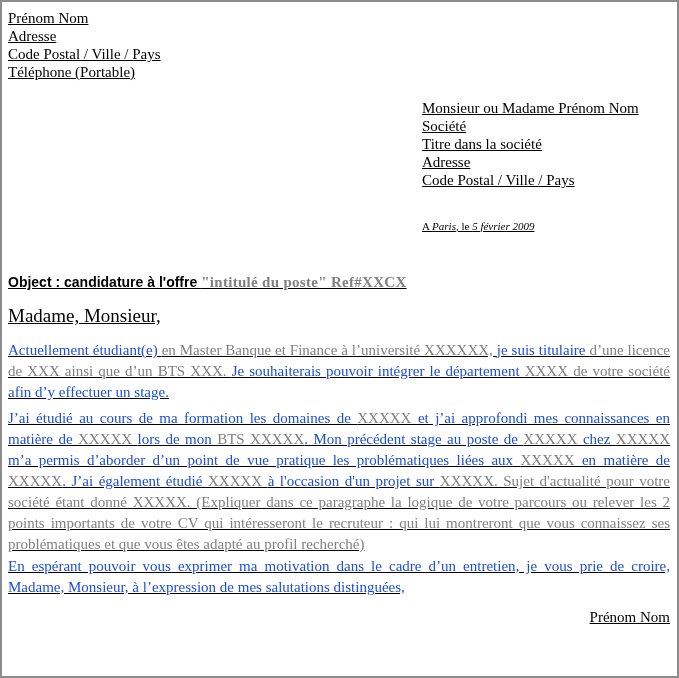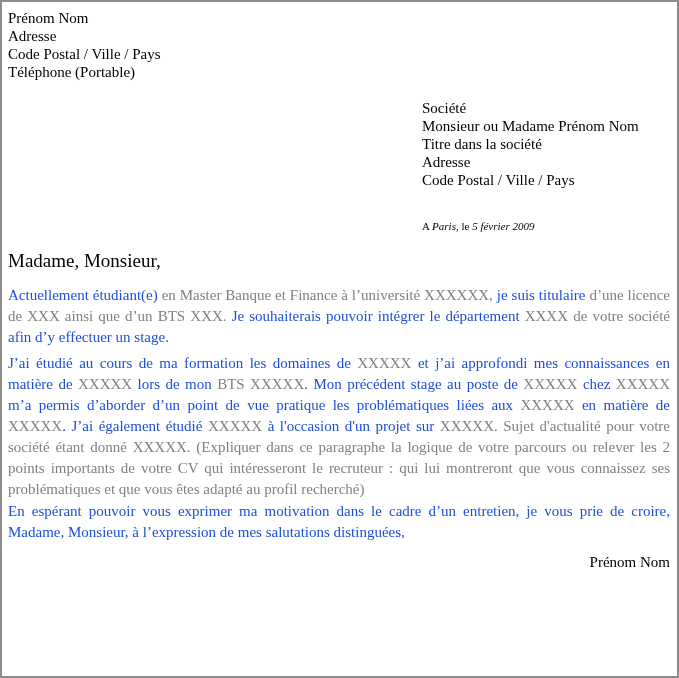--- a/index.html
+++ b/index.html
@@ -7,20 +7,21 @@
     width: 679px; height: 678px; overflow: hidden; box-sizing: border-box;
     font-family: "Liberation Serif", serif;
     color: #000000;
   }
   .page {
     box-sizing: border-box;
     width: 679px; height: 678px;
     border: 2px solid #8c8c8c;
     background: #ffffff;
     padding: 7px 7px 0 6px;
+    text-decoration: underline;
   }
   .addr-block { font-size: 15px; line-height: 18px; }
   .sender-block { margin-top: 0; }
   .recipient-block { margin-left: 414px; margin-top: 18px; }
   .date-line { margin-left: 414px; margin-top: 28px; font-size: 11px; line-height: 18px; }
   .italic { font-style: italic; }
   .subject-line {
     margin-top: 39px;
     font-family: "Liberation Sans", sans-serif;
     font-weight: bold;
@@ -54,29 +55,30 @@
 <div class="page">
 
   <div class="addr-block sender-block">
     <div>Prénom Nom</div>
     <div>Adresse</div>
     <div>Code Postal / Ville / Pays</div>
     <div>Téléphone (Portable)</div>
   </div>
 
   <div class="addr-block recipient-block">
+    <div>Monsieur ou Madame Prénom Nom</div>
     <div>Société</div>
-    <div>Monsieur ou Madame Prénom Nom</div>
     <div>Titre dans la société</div>
     <div>Adresse</div>
     <div>Code Postal / Ville / Pays</div>
   </div>
 
   <div class="date-line"><span>A </span><span class="italic">Paris</span><span>, le </span><span class="italic">5 février 2009</span></div>
 
+  <div class="subject-line"><span>Object : candidature à l'offre </span><span class="subject-placeholder">"intitulé du poste" Ref#XXCX</span></div>
 
   <div class="salutation">Madame, Monsieur,</div>
 
   <p class="para para-1"><span class="black">Actuellement étudiant(e) </span><span class="gray">en Master Banque et Finance à l’université XXXXXX, </span><span class="black">je suis titulaire </span><span class="gray">d’une licence de XXX ainsi que d’un BTS XXX. </span><span class="black">Je souhaiterais pouvoir intégrer le département </span><span class="gray">XXXX de votre société </span><span class="black">afin d’y effectuer un stage.</span></p>
 
   <p class="para para-2"><span class="black">J’ai étudié au cours de ma formation les domaines de </span><span class="gray">XXXXX </span><span class="black">et j’ai approfondi mes connaissances en matière de </span><span class="gray">XXXXX </span><span class="black">lors de mon </span><span class="gray">BTS XXXXX</span><span class="black">. Mon précédent stage au poste de </span><span class="gray">XXXXX </span><span class="black">chez </span><span class="gray">XXXXX </span><span class="black">m’a permis d’aborder d’un point de vue pratique les problématiques liées aux </span><span class="gray">XXXXX </span><span class="black">en matière de </span><span class="gray">XXXXX</span><span class="black">. J’ai également étudié </span><span class="gray">XXXXX </span><span class="black">à l'occasion d'un projet sur </span><span class="gray">XXXXX. Sujet d'actualité pour votre société étant donné XXXXX. (Expliquer dans ce paragraphe la logique de votre parcours ou relever les 2 points importants de votre CV qui intéresseront le recruteur : qui lui montreront que vous connaissez ses problématiques et que vous êtes adapté au profil recherché)</span></p>
 
   <p class="para para-3"><span class="black">En espérant pouvoir vous exprimer ma motivation dans le cadre d’un entretien, je vous prie de croire, Madame, Monsieur, à l’expression de mes salutations distinguées,</span></p>
 
   <div class="sig-name">Prénom Nom</div>

